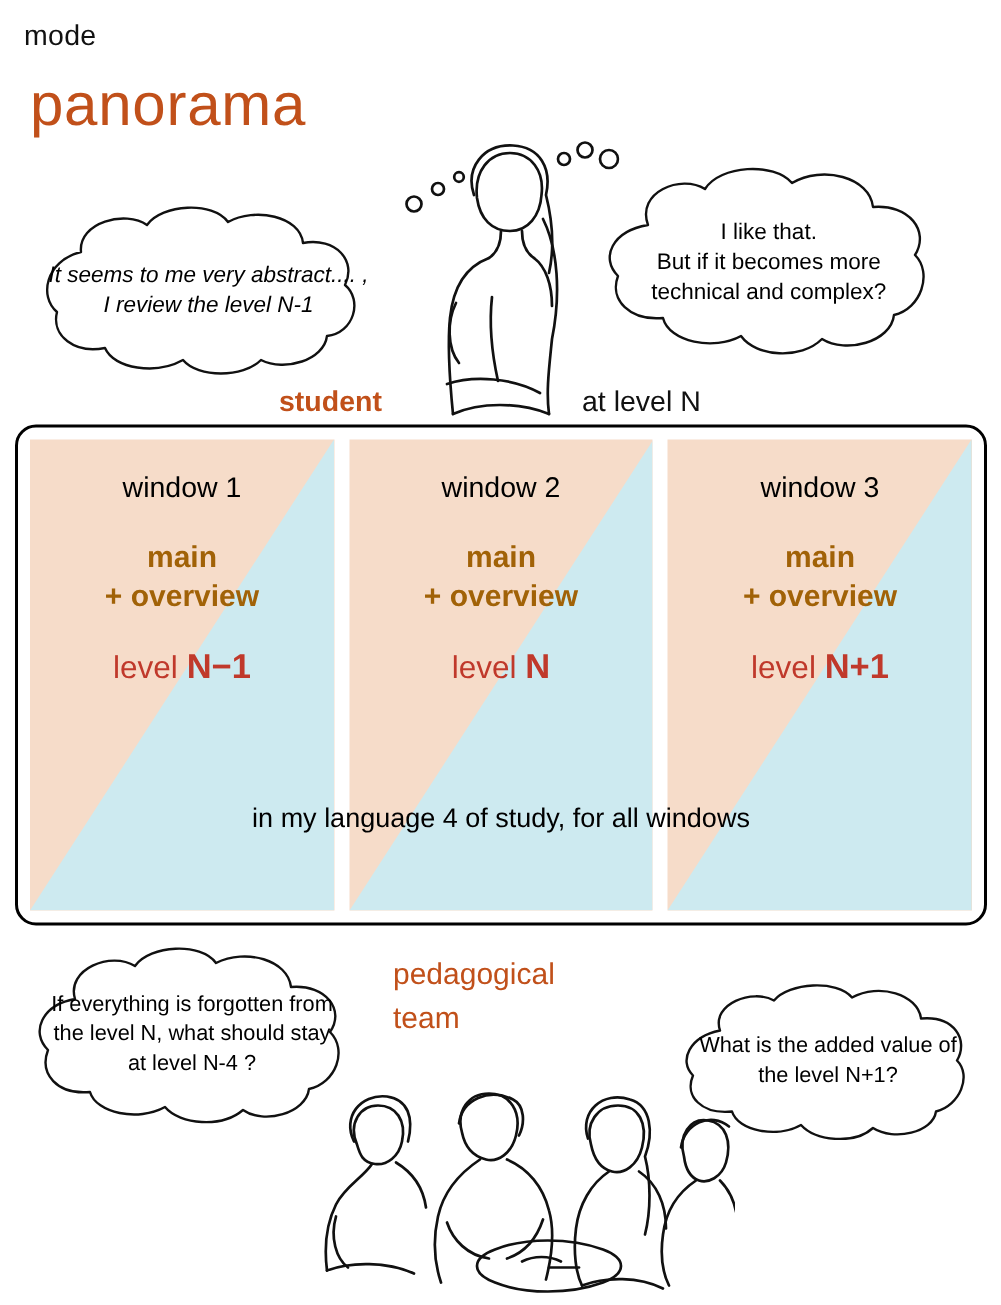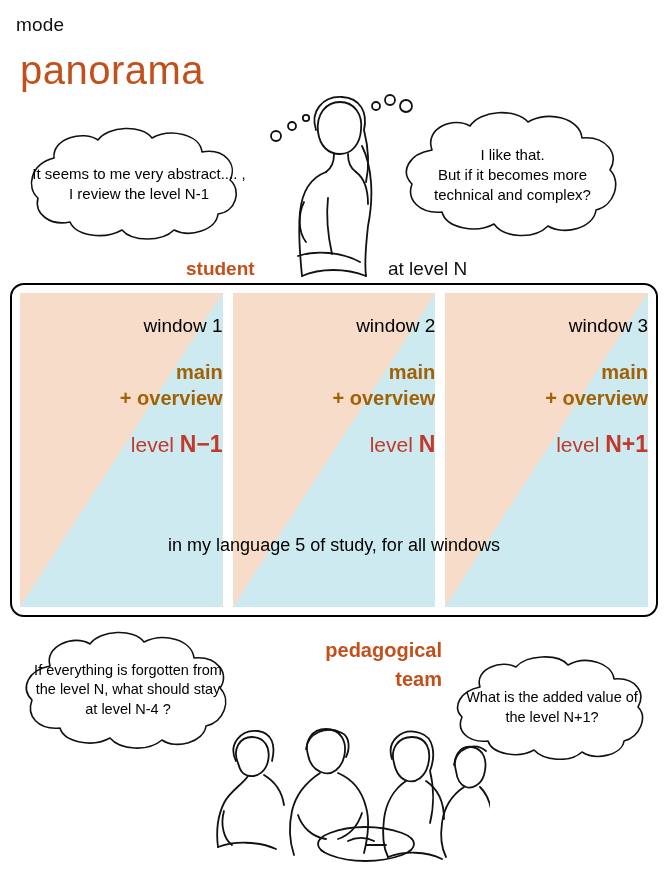--- a/index.html
+++ b/index.html
@@ -61,24 +61,25 @@
     position: absolute;
     left: 0;
     top: 0;
     width: 100%;
     height: 100%;
     z-index: 1;
   }
 
   #bubble-student-left {
     left: 24px;
-    top: 126px;
+    top: 136px;
     width: 230px;
     height: 115px;
     font-size: 15px;
+    font-style: italic;
   }
   #bubble-student-right {
     left: 400px;
     top: 110px;
     width: 225px;
     height: 130px;
     font-size: 15px;
   }
   #bubble-team-left {
     left: 20px;
@@ -151,21 +152,21 @@
     position: absolute;
     left: 0;
     top: 0;
     width: 100%;
     height: 100%;
     z-index: 0;
   }
   .window-col .wcontent {
     position: relative;
     z-index: 1;
-    text-align: right;
+    text-align: center;
     padding-top: 22px;
   }
   .w-title {
     font-size: 19px;
     color: #000;
     margin-bottom: 22px;
   }
   .w-main {
     font-size: 20px;
     font-weight: bold;
@@ -190,23 +191,23 @@
     color: #000;
     z-index: 5;
   }
 
   
   .team-caption {
     position: absolute;
     left: 262px;
     top: 636px;
     width: 180px;
-    text-align: right;
+    text-align: left;
     font-size: 20px;
-    font-weight: bold;
+    font-weight: normal;
     color: #c1501a;
     line-height: 1.45;
     z-index: 4;
   }
   .team-figure {
     position: absolute;
     left: 180px;
     top: 715px;
     width: 310px;
     height: 150px;
@@ -316,21 +317,21 @@
           <div class="w-title">window 3</div>
           <div class="w-main" style="white-space:pre-line">main
 + overview</div>
           <div class="w-level">
             <span>level </span><b>N+1</b>
           </div>
         </div>
       </div>
 
     </div>
-    <div class="panel-footer">in my language 5 of study, for all windows</div>
+    <div class="panel-footer">in my language 4 of study, for all windows</div>
   </div>
 
   <div class="bubble" id="bubble-team-left">
     <svg viewBox="0 0 216 120" preserveAspectRatio="none" aria-hidden="true">
       <path d="M30,36 C24,16 54,4 70,14 C80,0 114,-2 124,12 C144,2 172,10 174,28
                C198,26 210,44 200,58 C212,70 204,92 186,96 C184,112 156,120 142,110
                C128,122 100,120 90,108 C72,118 44,112 40,98 C18,100 6,86 12,70
                C0,58 8,40 30,36 Z" fill="#ffffff" stroke="#111111" stroke-width="1.6" stroke-linejoin="round"></path>
     </svg>
     <div class="bubble-text">If everything is forgotten from the level N, what should stay at level  N-4 ?</div>

